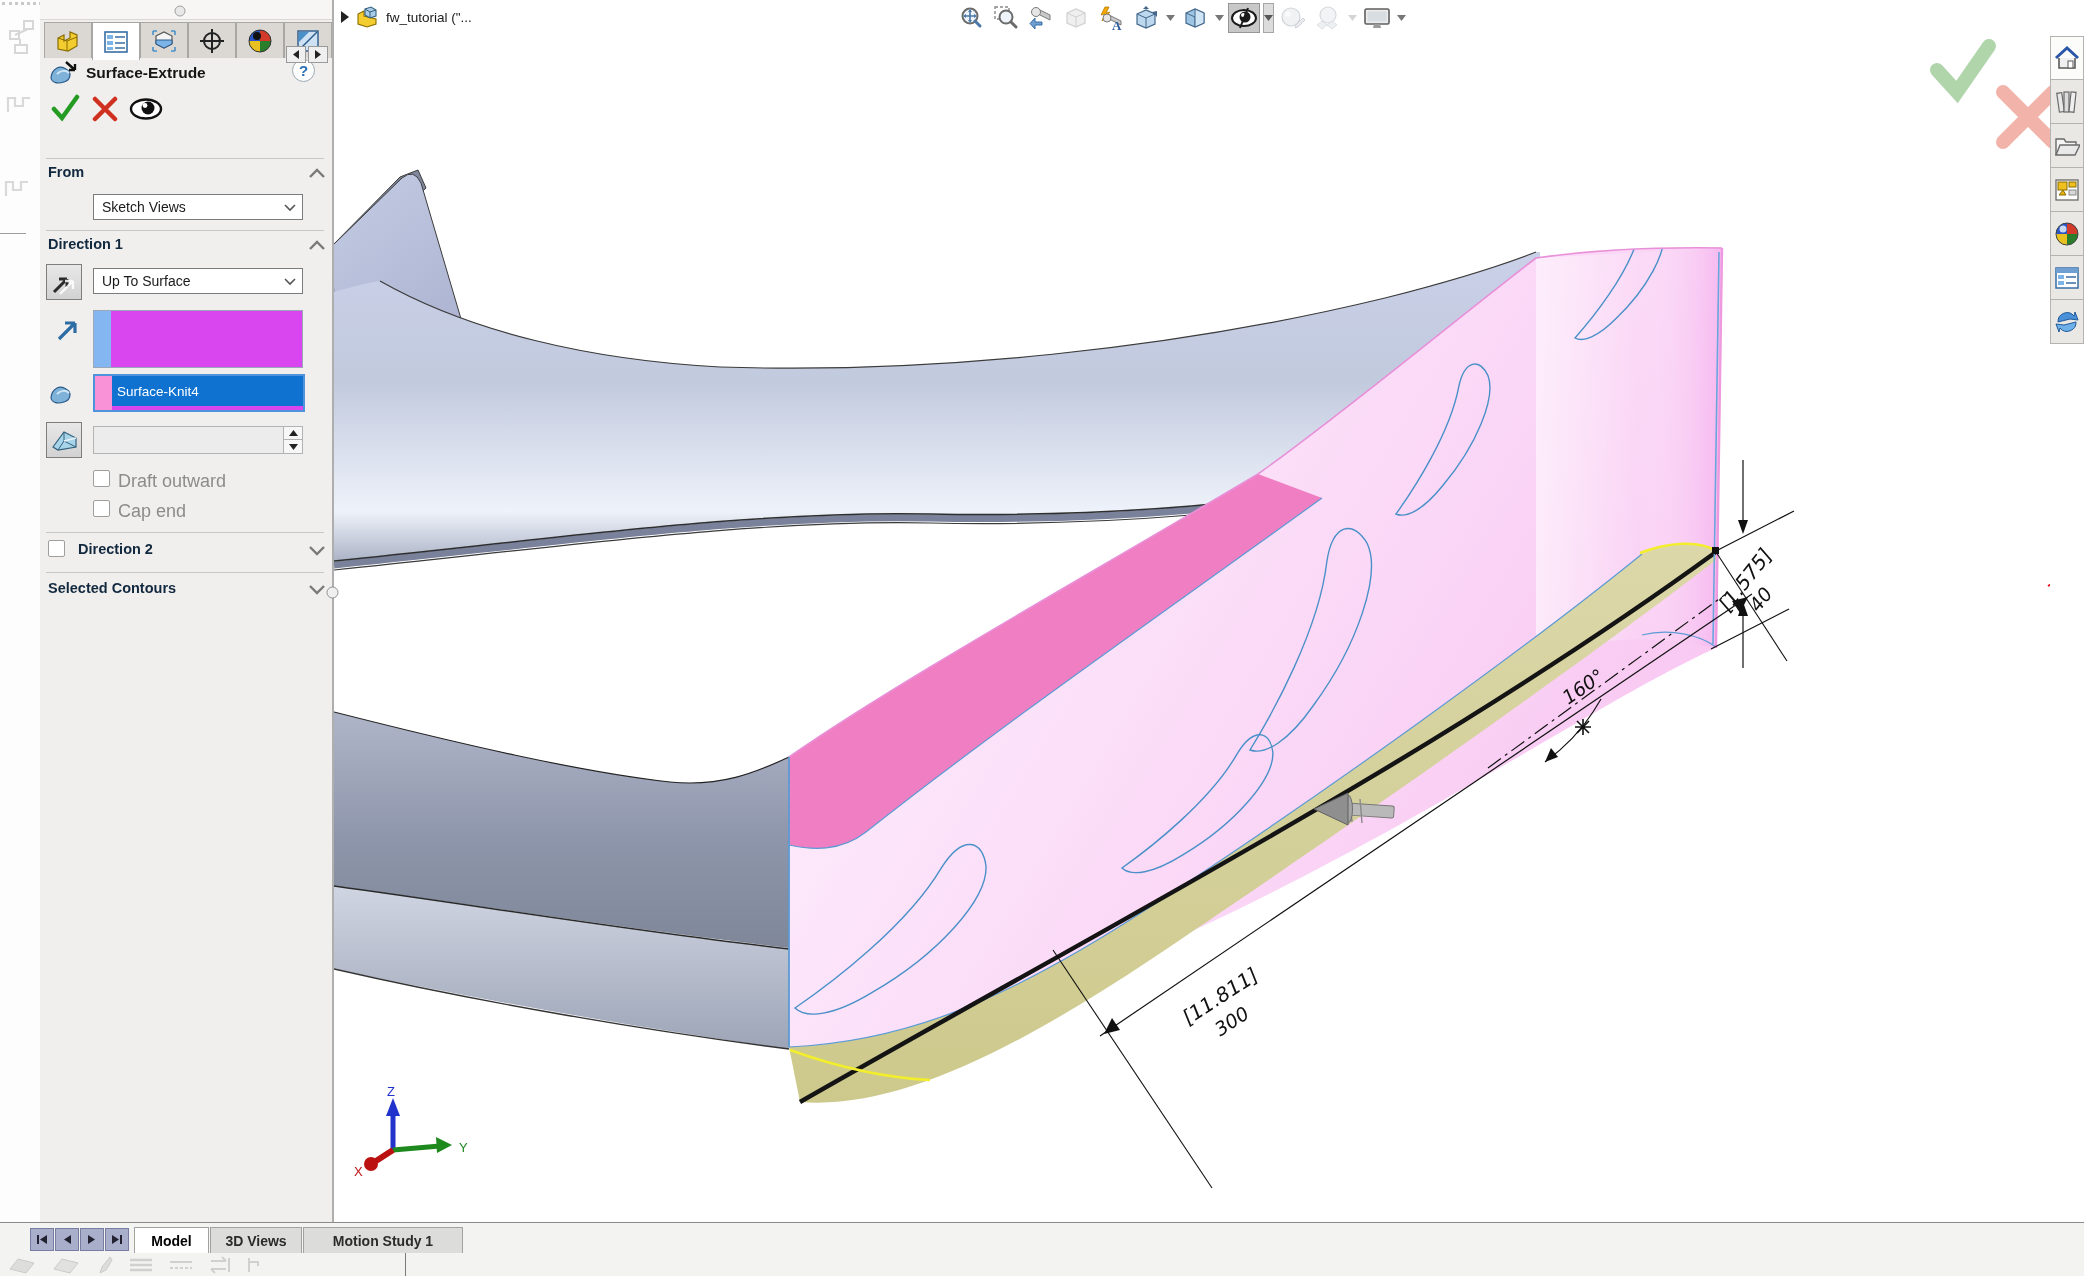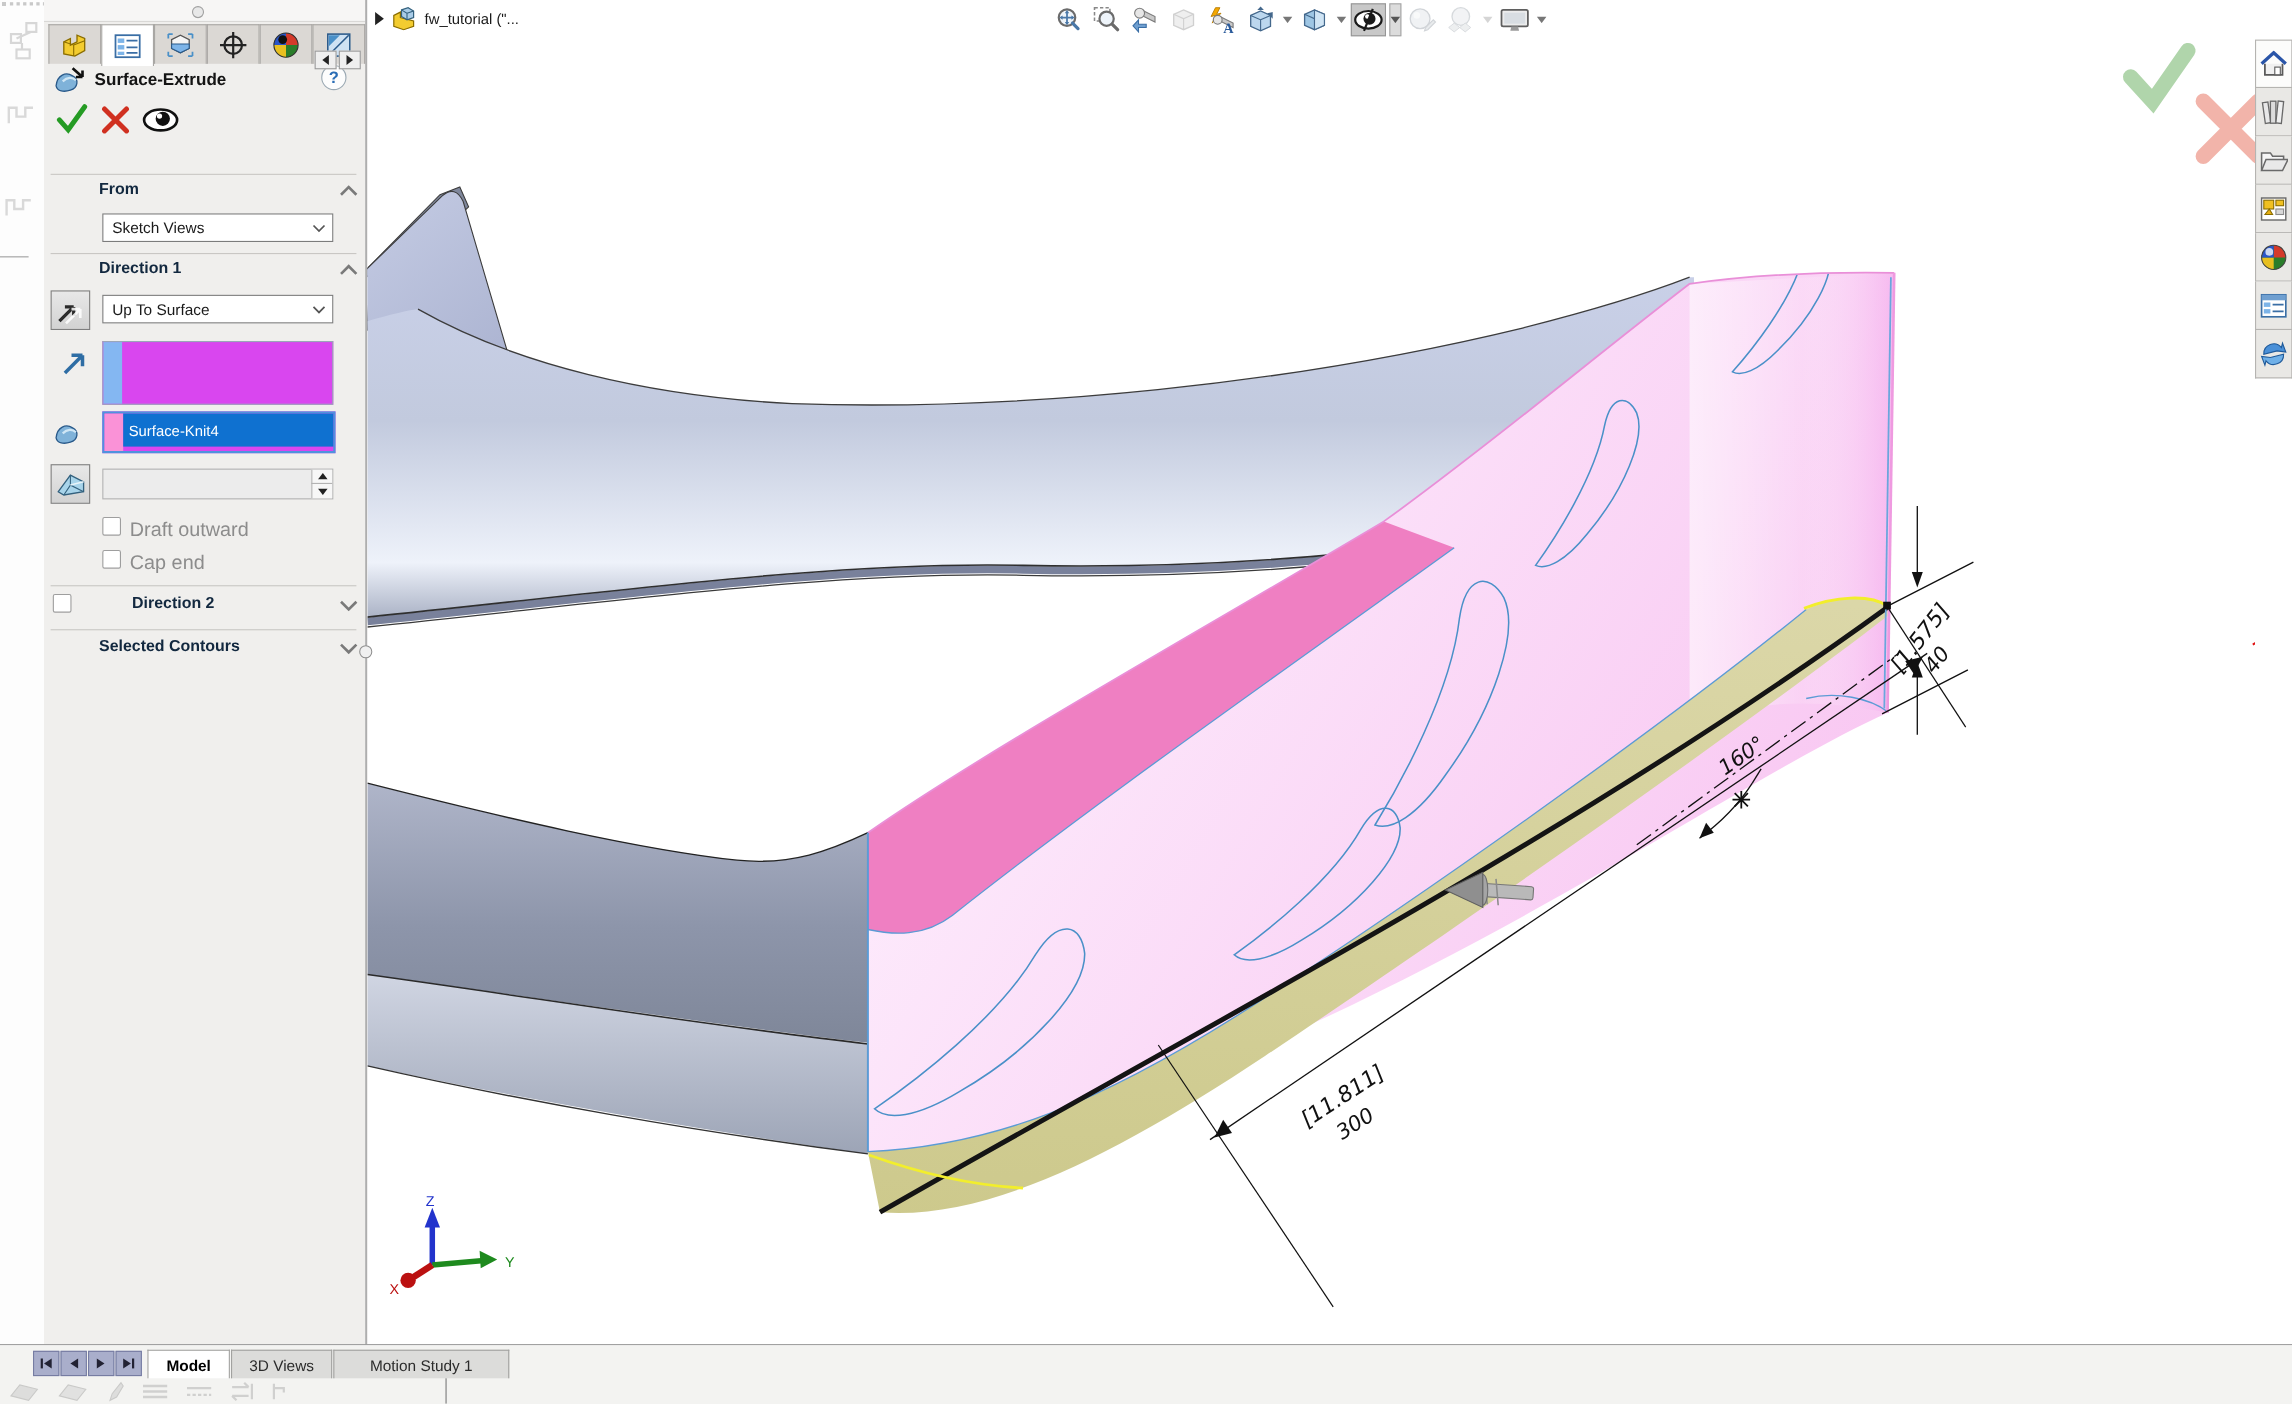--- a/index.html
+++ b/index.html
@@ -11,21 +11,21 @@
   #left-rail { left:0; top:0; width:40px; height:1222px; background:#fdfdfd; }
   .rail-ic { opacity:.55; }
 
   
   #pm { left:40px; top:0; width:344px; height:1222px; background:#f0efed; }
   #pm-top { position:absolute; left:0; top:0; width:292px; height:20px; background:#f7f6f5; border-bottom:1px solid #d9d8d6;}
   .pm-tab { position:absolute; top:22px; height:36px; width:48px; background:#dbd8d4;
             border:1px solid #a9a7a4; border-bottom:none; display:flex; align-items:center; justify-content:center; }
   .pm-tab.active { background:#fff; height:38px; z-index:2; }
   .pm-divider { position:absolute; left:6px; width:278px; height:1px; background:#c9c7c4; }
-  .pm-header { position:absolute; left:8px; font-size:14.5px; font-weight:bold; color:#12283f;margin-left:42px; }
+  .pm-header { position:absolute; left:8px; font-size:14.5px; font-weight:bold; color:#12283f; }
   .chev { position:absolute; left:268px; }
   .combo { position:absolute; left:53px; width:210px; height:26px; background:#fff; border:1px solid #7c7c7c;
            font-size:14px; color:#1a1a1a; line-height:24px; padding-left:8px; }
   .combo svg { position:absolute; right:6px; top:9px; }
   .selbox { position:absolute; left:53px; background:#d946ef; border:1px solid #9aa7b8; }
   .cb { position:absolute; width:17px; height:17px; background:#fff; border:1px solid #9e9e9e; border-radius:2px; }
   .cb-label { position:absolute; font-size:18px; color:#8c8c8c; }
   .sq-btn { position:absolute; width:36px; height:36px; background:linear-gradient(#e8e8e8,#d2d2d2);
             border:1px solid #7e7e7e; display:flex; align-items:center; justify-content:center; }
 
@@ -45,21 +45,21 @@
   .tp-cell { width:34px; height:44px; background:#e9e8e5; border:1px solid #b5b4b1; border-top:none;
              display:flex; align-items:center; justify-content:center; }
   .tp-cell:first-child { border-top:1px solid #b5b4b1; background:#fcfcfb; }
 
   
   #bbar-line { left:0; top:1222px; width:2084px; height:1px; background:#8a8a8a; }
   #bbar { left:0; top:1223px; width:2084px; height:68px; background:#f3f3f1;text-align:center; }
   .nav-btn { width:24px; height:23px; background:#a9aecb; border:1px solid #767ca2; display:inline-flex;
              align-items:center; justify-content:center; margin-right:1px; }
   .sheet-tab { position:absolute; top:4px; height:26px; font-size:14px; display:flex; align-items:center;
-               justify-content:center; border:1px solid #a2a2a0; border-bottom:none; color:#2b2b2b; background:#dcdcda;}
+               justify-content:center; border:1px solid #a2a2a0; border-bottom:none; color:#2b2b2b; background:#dcdcda;font-weight:bold;}
   .sheet-tab.active { background:#ffffff; font-weight:bold; color:#000; }
   .ghost { opacity:.38; }
 </style>
 </head>
 <body>
 
 <div class="abs" id="left-rail">
   <svg class="abs rail-ic" style="left:7px;top:19px" width="30" height="36" viewBox="0 0 30 36">
     <rect x="3" y="12" width="9" height="8" fill="none" stroke="#b9b9b9" stroke-width="2"></rect>
     <rect x="17" y="2" width="9" height="8" fill="none" stroke="#b9b9b9" stroke-width="2"></rect>

